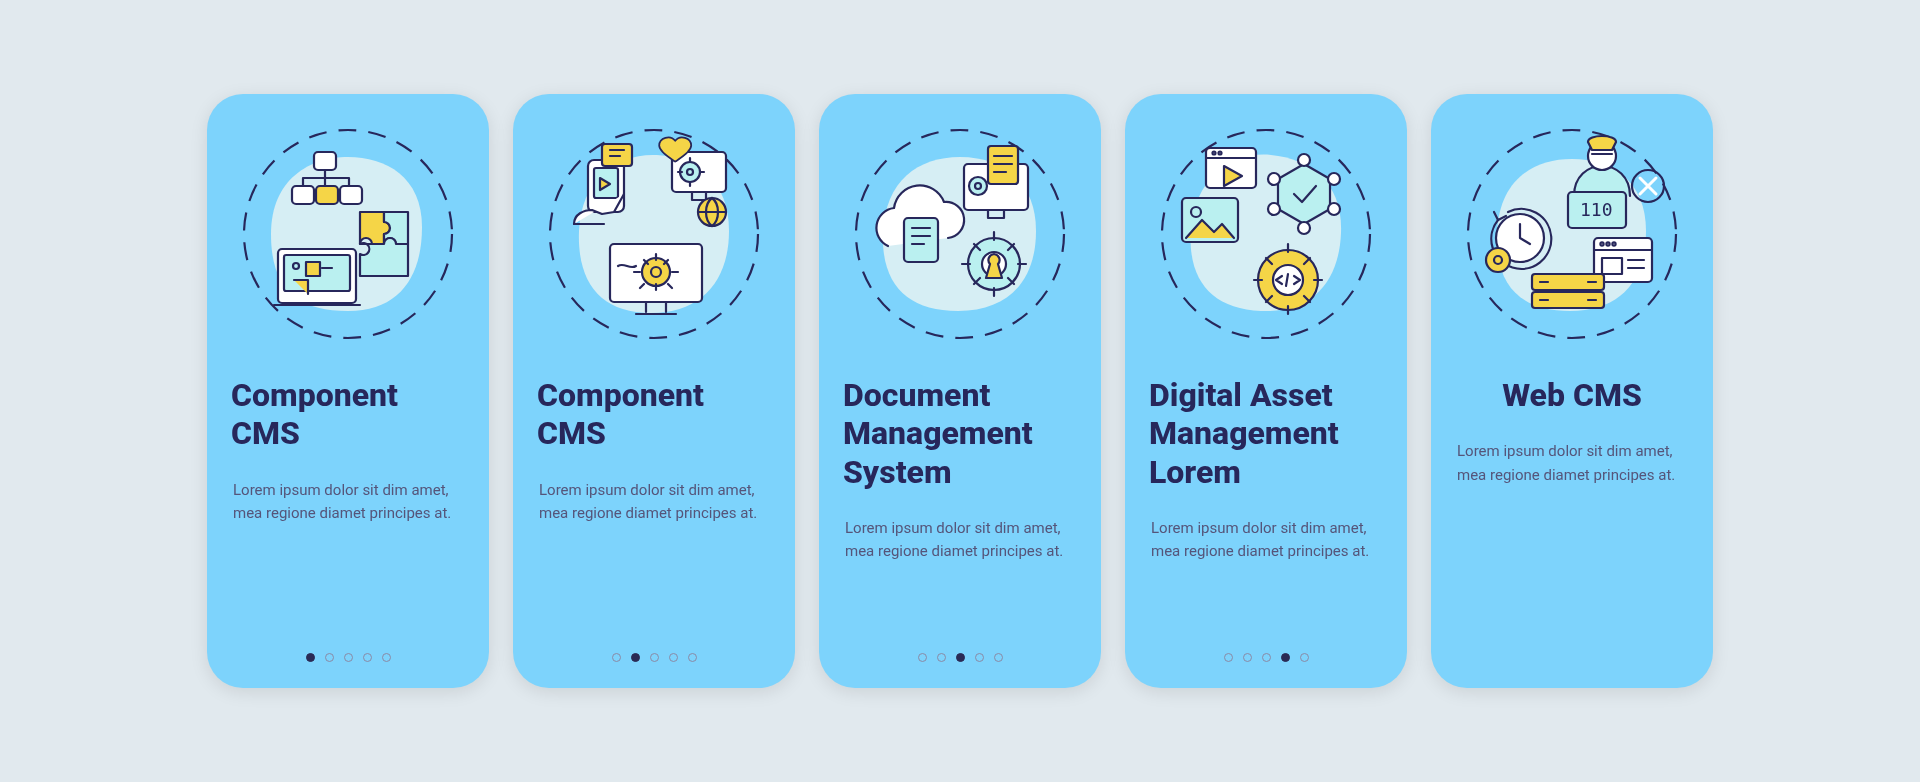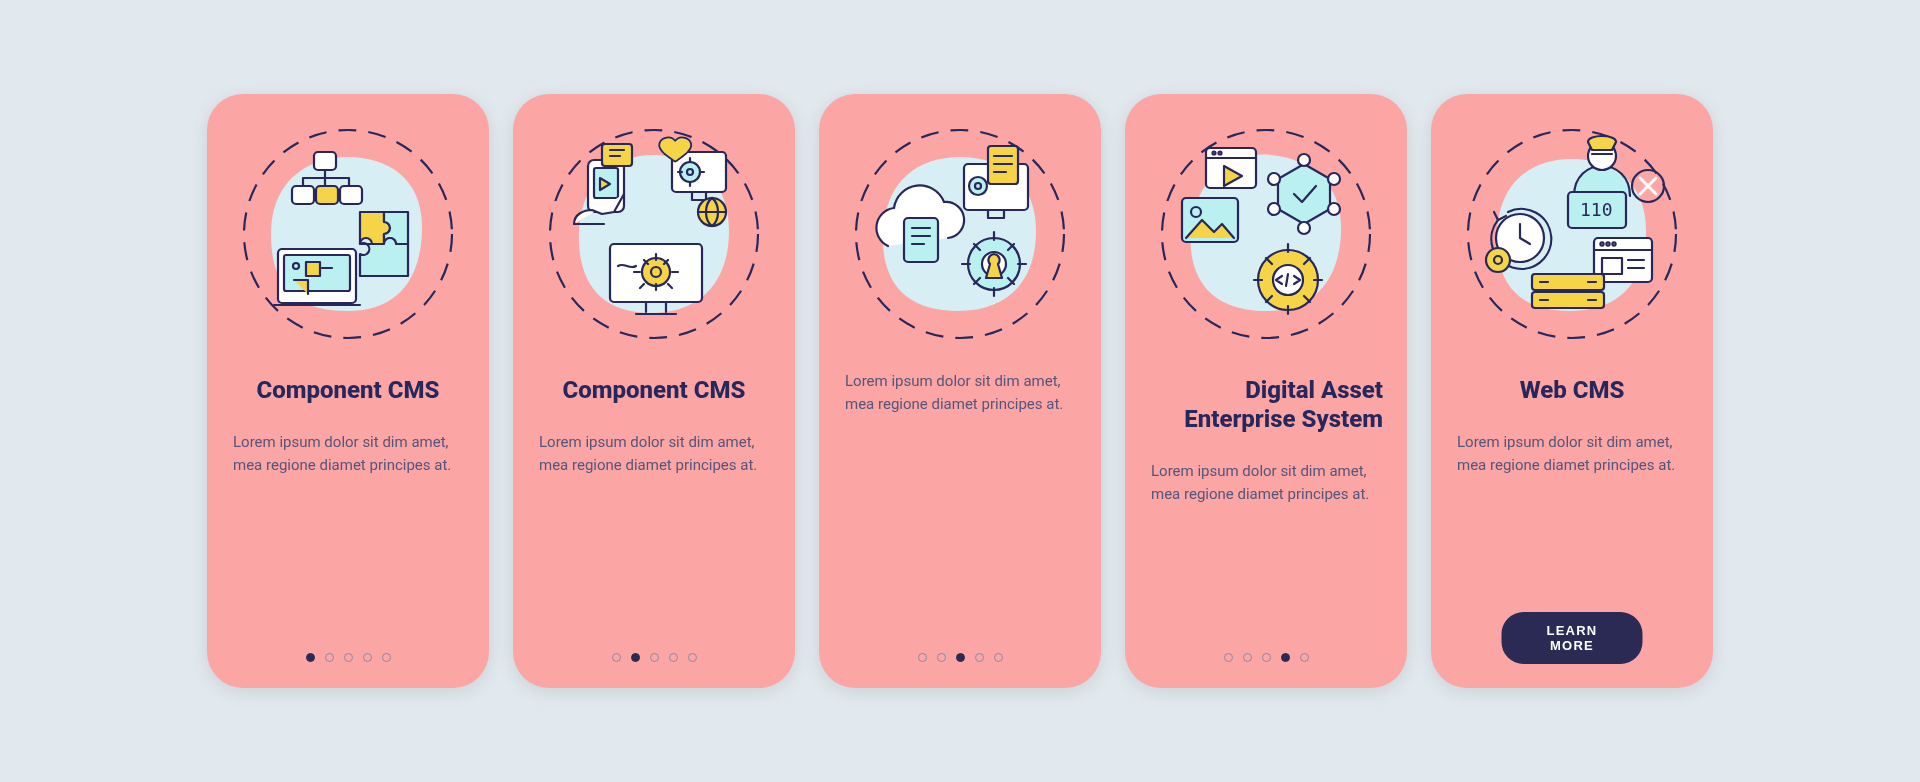--- a/index.html
+++ b/index.html
@@ -13,21 +13,21 @@
     min-height: 782px;
   }
   .stage {
     display: flex;
     gap: 24px;
     padding: 40px 36px;
   }
   .card {
     width: 282px;
     height: 594px;
-    background: #fca5a5;
+    background: #7dd3fc;
     border-radius: 36px;
     box-shadow: 0 4px 18px rgba(0,0,0,0.10);
     display: flex;
     flex-direction: column;
     align-items: center;
     padding: 30px 24px 26px 24px;
     position: relative;
   }
   .illus-wrap {
     width: 220px;
@@ -49,24 +49,24 @@
   .bg-blob svg { width: 170px; height: 170px; }
   .illus {
     position: absolute;
     inset: 0;
     display:flex;
     align-items:center;
     justify-content:center;
   }
   .title {
     margin-top: 32px;
-    font-size: 24px;
+    font-size: 32px;
     font-weight: 800;
     color: #27275b;
-    text-align: right;
+    text-align: left;
     line-height: 1.2;
     max-width: 250px;
   }
   .desc {
     margin-top: 26px;
     font-size: 15px;
     color: #55557a;
     text-align: left;
     line-height: 1.55;
     max-width: 230px;
@@ -247,20 +247,21 @@
 
           <g transform="translate(104 100)">
             <circle class="fc ln" cx="30" cy="30" r="26"></circle>
             <circle class="fw ln" cx="30" cy="30" r="12"></circle>
             <path class="ln" d="M30 -2v8M30 54v8M-2 30h8M54 30h8M10 10l6 6M50 50l-6-6M50 10l-6 6M10 50l6-6"></path>
             <path class="fy ln" d="M30 20a6 6 0 0 0-4 10l-4 14h16l-4-14a6 6 0 0 0-4-10Z"></path>
           </g>
         </svg>
       </div>
     </div>
+    <h2 class="title">Document Management System</h2>
     <p class="desc">Lorem ipsum dolor sit dim amet, mea regione diamet principes at.</p>
     <div class="dots">
       <span class="dot"></span>
       <span class="dot"></span>
       <span class="dot active"></span>
       <span class="dot"></span>
       <span class="dot"></span>
     </div>
   </div>
 
@@ -304,21 +305,21 @@
 
           <g transform="translate(88 112)">
             <circle class="fy ln" cx="34" cy="34" r="30"></circle>
             <circle class="fw ln" cx="34" cy="34" r="15"></circle>
             <path class="ln" d="M28 30l-6 4 6 4M40 30l6 4-6 4M34 28l-2 12"></path>
             <path class="ln" d="M34 -2v8M34 60v8M0 34h8M60 34h8M12 12l6 6M56 56l-6-6M56 12l-6 6M12 56l6-6"></path>
           </g>
         </svg>
       </div>
     </div>
-    <h2 class="title">Digital Asset Enterprise System</h2>
+    <h2 class="title">Digital Asset Management Lorem</h2>
     <p class="desc">Lorem ipsum dolor sit dim amet, mea regione diamet principes at.</p>
     <div class="dots">
       <span class="dot"></span>
       <span class="dot"></span>
       <span class="dot"></span>
       <span class="dot active"></span>
       <span class="dot"></span>
     </div>
   </div>
 
@@ -370,16 +371,15 @@
           <g transform="translate(60 140)">
             <rect class="fy ln" x="0" y="0" width="72" height="16" rx="3"></rect>
             <rect class="fy ln" x="0" y="18" width="72" height="16" rx="3"></rect>
             <path class="ln" d="M8 8h8M8 26h8M56 8h8M56 26h8"></path>
           </g>
         </svg>
       </div>
     </div>
     <h2 class="title">Web CMS</h2>
     <p class="desc">Lorem ipsum dolor sit dim amet, mea regione diamet principes at.</p>
-    <button class="cta">LEARN MORE</button>
   </div>
 
 </div>
 
 </body></html>

